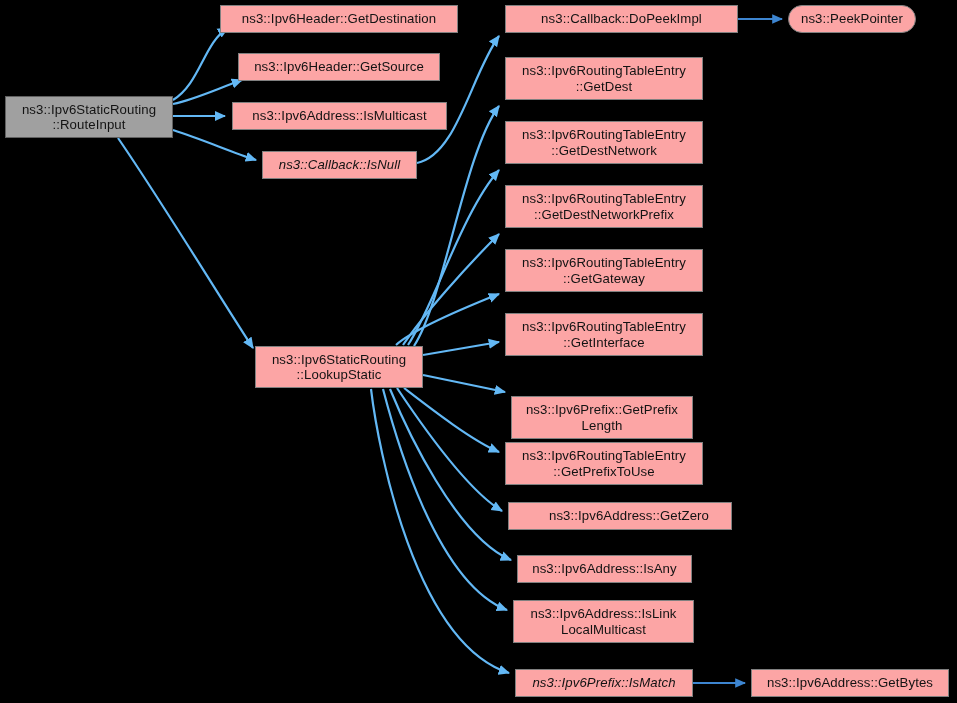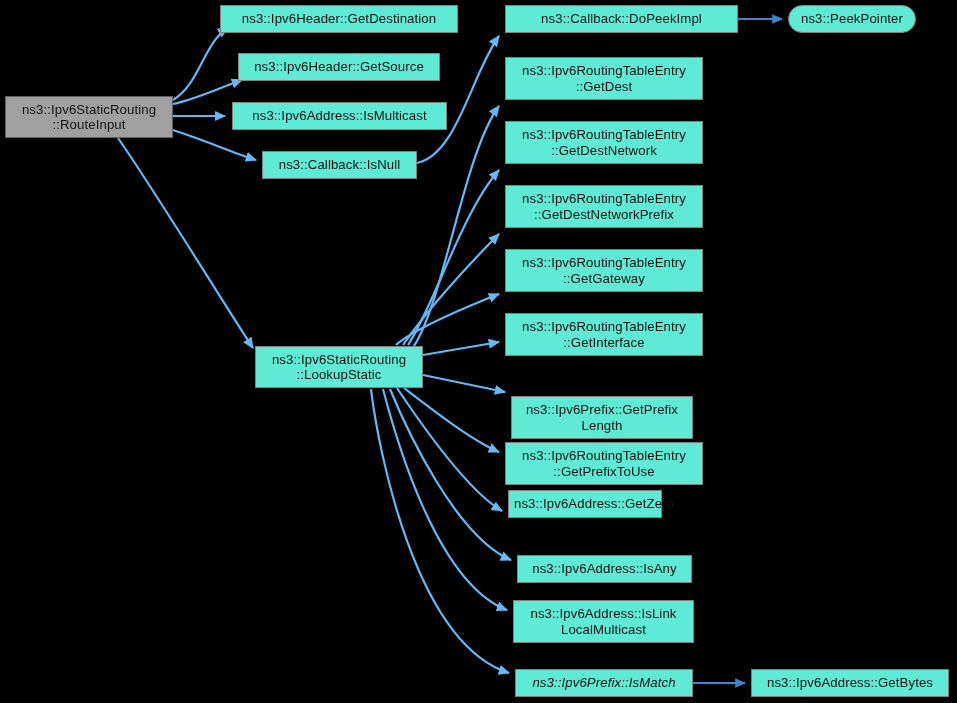--- a/index.html
+++ b/index.html
@@ -23,21 +23,21 @@
     width: 957px;
     height: 703px;
   }
   .node {
     position: absolute;
     box-sizing: border-box;
     display: flex;
     align-items: center;
     justify-content: center;
     text-align: center;
-    background: #5eead4;
+    background: #fca5a5;
     border: 1px solid #808080;
     color: #131313;
     font-size: 13.2px;
     line-height: 15.5px;
     letter-spacing: 0.1px;
     z-index: 5;
     white-space: pre-line;
     padding: 0 2px;
   }
   .node.highlight {
@@ -81,40 +81,40 @@
         <path d="M693,683 L745,683" stroke="#3d85d0" stroke-width="2.1" fill="none" marker-end="url(#arrow-dark)"></path>
       </g>
   </svg>
 
   <div id="nodes-group">
       <div class="node highlight" style="left: 5px; top: 96px; width: 168px; height: 42px;">ns3::Ipv6StaticRouting
 ::RouteInput</div>
       <div class="node" style="left: 220px; top: 5px; width: 238px; height: 28px;">ns3::Ipv6Header::GetDestination</div>
       <div class="node" style="left: 238px; top: 53px; width: 202px; height: 28px;">ns3::Ipv6Header::GetSource</div>
       <div class="node" style="left: 232px; top: 102px; width: 215px; height: 28px;">ns3::Ipv6Address::IsMulticast</div>
-      <div class="node" style="left: 262px; top: 151px; width: 155px; height: 28px;">ns3::Callback::IsNull</div>
+      <div class="node" style="left: 262px; top: 151px; width: 155px; height: 28px; font-style: italic;">ns3::Callback::IsNull</div>
       <div class="node" style="left: 255px; top: 346px; width: 168px; height: 42px;">ns3::Ipv6StaticRouting
 ::LookupStatic</div>
       <div class="node" style="left: 505px; top: 5px; width: 233px; height: 28px;">ns3::Callback::DoPeekImpl</div>
       <div class="node" style="left: 788px; top: 5px; width: 128px; height: 28px; border-radius: 14px;">ns3::PeekPointer</div>
       <div class="node" style="left: 505px; top: 57px; width: 198px; height: 43px;">ns3::Ipv6RoutingTableEntry
 ::GetDest</div>
       <div class="node" style="left: 505px; top: 121px; width: 198px; height: 43px;">ns3::Ipv6RoutingTableEntry
 ::GetDestNetwork</div>
       <div class="node" style="left: 505px; top: 185px; width: 198px; height: 43px;">ns3::Ipv6RoutingTableEntry
 ::GetDestNetworkPrefix</div>
       <div class="node" style="left: 505px; top: 249px; width: 198px; height: 43px;">ns3::Ipv6RoutingTableEntry
 ::GetGateway</div>
       <div class="node" style="left: 505px; top: 313px; width: 198px; height: 43px;">ns3::Ipv6RoutingTableEntry
 ::GetInterface</div>
       <div class="node" style="left: 511px; top: 396px; width: 182px; height: 43px;">ns3::Ipv6Prefix::GetPrefix
 Length</div>
       <div class="node" style="left: 505px; top: 442px; width: 198px; height: 43px;">ns3::Ipv6RoutingTableEntry
 ::GetPrefixToUse</div>
-      <div class="node" style="left: 508px; top: 490px; width: 154px; height: 28px; padding-left: 20px;">ns3::Ipv6Address::GetZero</div>
+      <div class="node" style="left: 508px; top: 502px; width: 224px; height: 28px; padding-left: 20px;">ns3::Ipv6Address::GetZero</div>
       <div class="node" style="left: 517px; top: 555px; width: 175px; height: 28px;">ns3::Ipv6Address::IsAny</div>
       <div class="node" style="left: 513px; top: 600px; width: 181px; height: 43px;">ns3::Ipv6Address::IsLink
 LocalMulticast</div>
       <div class="node" style="left: 515px; top: 669px; width: 178px; height: 28px; font-style: italic;">ns3::Ipv6Prefix::IsMatch</div>
       <div class="node" style="left: 751px; top: 669px; width: 198px; height: 28px;">ns3::Ipv6Address::GetBytes</div>
     </div>
 
 </div>
 
 </body></html>

